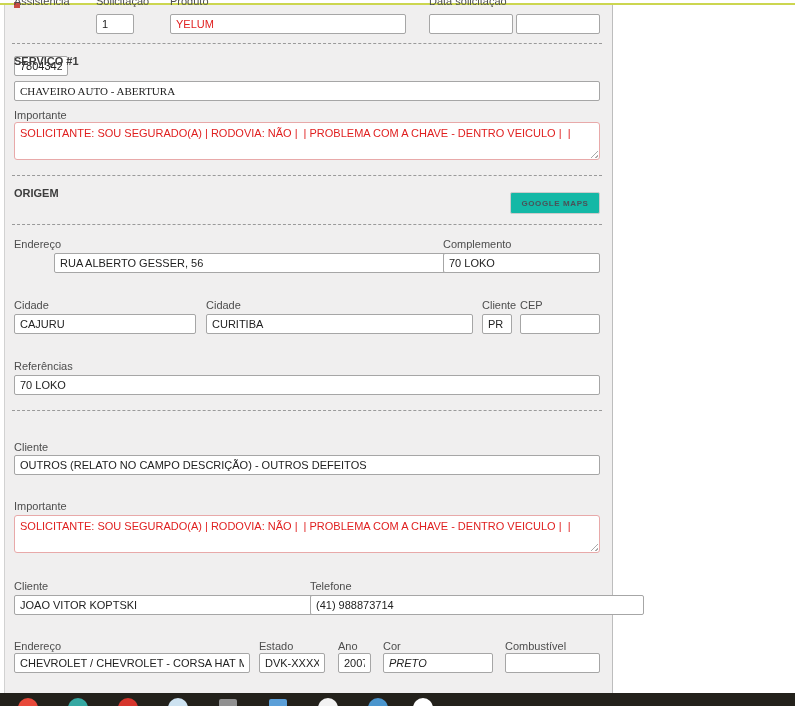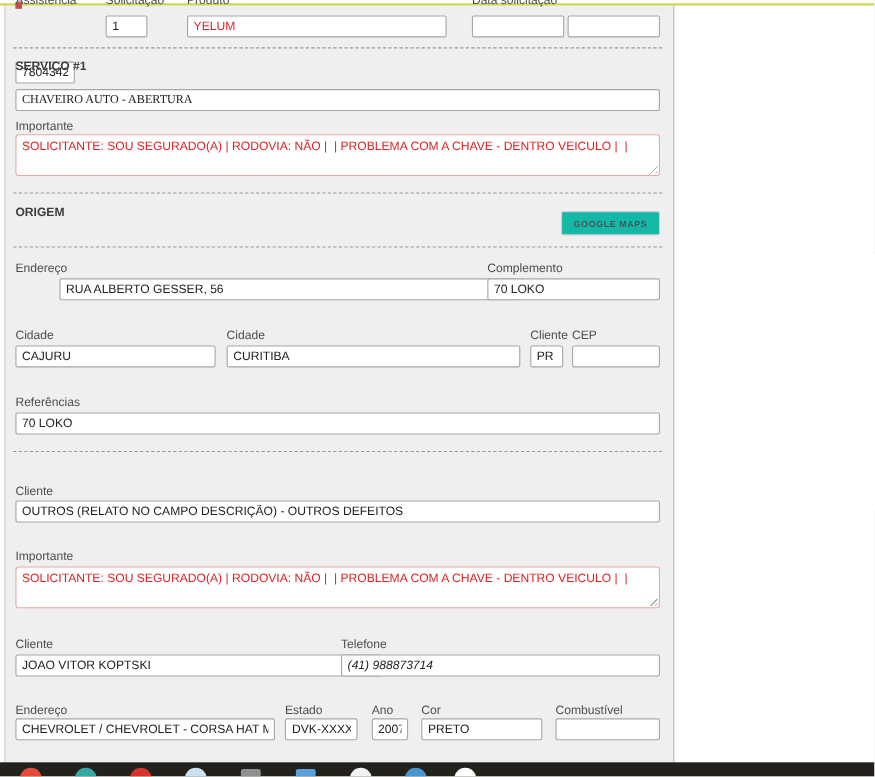--- a/index.html
+++ b/index.html
@@ -98,31 +98,31 @@
 
 <label class="lbl" style="left:14px;top:441px">Cliente</label>
 <input class="inp" style="left: 14px; top: 455px; width: 586px;" value="OUTROS (RELATO NO CAMPO DESCRIÇÃO) - OUTROS DEFEITOS">
 <label class="lbl" style="left:14px;top:500px">Importante</label>
 <textarea class="ta" style="left: 14px; top: 515px; width: 586px;">SOLICITANTE: SOU SEGURADO(A) | RODOVIA: NÃO |  | PROBLEMA COM A CHAVE - DENTRO VEICULO |  |</textarea>
 <div class="resize-glyph" style="left:590px;top:543px"></div>
 
 <label class="lbl" style="left:14px;top:580px">Cliente</label>
 <label class="lbl" style="left:310px;top:580px">Telefone</label>
 <input class="inp" style="left: 14px; top: 595px; width: 333px;" value="JOAO VITOR KOPTSKI">
-<input class="inp" style="left: 310px; top: 595px; width: 290px; font-style: italic;" value="(41) 988873714">
+<input class="inp" style="left: 310px; top: 595px; width: 334px;" value="(41) 988873714">
 
 <label class="lbl" style="left:14px;top:640px">Endereço</label>
 <label class="lbl" style="left:259px;top:640px">Estado</label>
 <label class="lbl" style="left:338px;top:640px">Ano</label>
 <label class="lbl" style="left:383px;top:640px">Cor</label>
 <label class="lbl" style="left:505px;top:640px">Combustível</label>
 <input class="inp" style="left: 14px; top: 653px; width: 236px;" value="CHEVROLET / CHEVROLET - CORSA HAT MAXX 10">
 <input class="inp" style="left: 259px; top: 653px; width: 66px;" value="DVK-XXXX">
 <input class="inp" style="left: 338px; top: 653px; width: 33px;" value="2007">
-<input class="inp" style="left: 383px; top: 653px; width: 110px;" value="PRETO">
+<input class="inp" style="left: 383px; top: 653px; width: 110px; font-style: italic;" value="PRETO">
 <input class="inp" style="left: 505px; top: 653px; width: 95px;" value="">
 
 <div class="taskbar">
     <div class="tb-icon" style="left: 18px; background: rgb(232, 73, 58);"></div>
     <div class="tb-icon" style="left: 68px; background: rgb(53, 168, 162);"></div>
     <div class="tb-icon" style="left: 118px; background: rgb(214, 53, 44);"></div>
     <div class="tb-icon" style="left: 168px; background: rgb(205, 226, 240);"></div>
     <div class="tb-icon sq" style="left: 219px; background: rgb(144, 144, 144);"></div>
     <div class="tb-icon sq" style="left: 269px; background: rgb(91, 159, 216);"></div>
     <div class="tb-icon" style="left: 318px; background: rgb(242, 242, 242);"></div>

